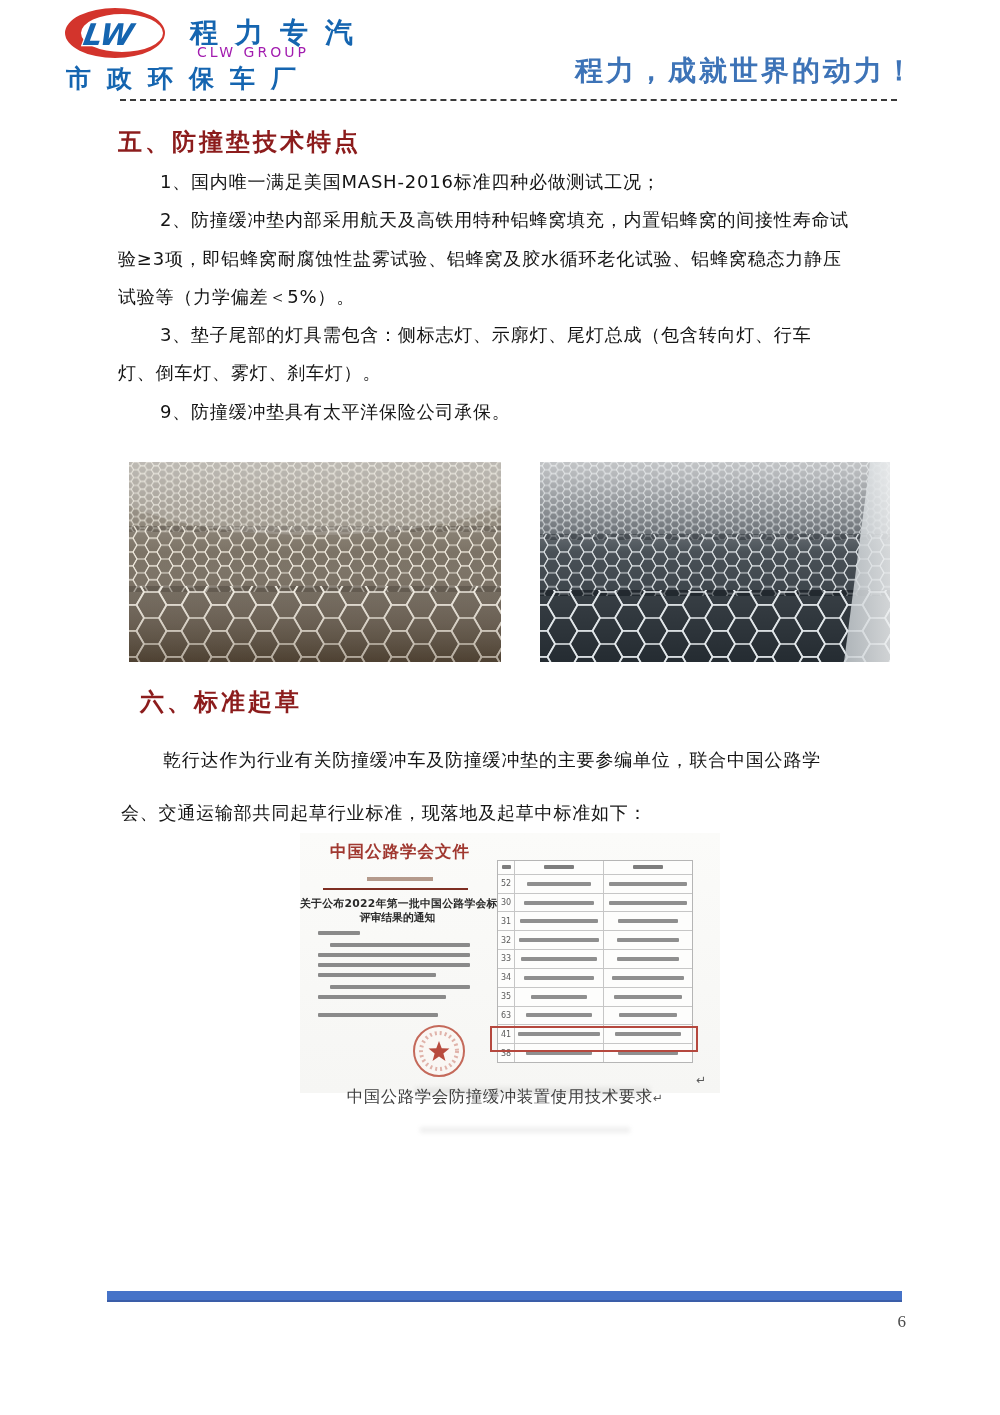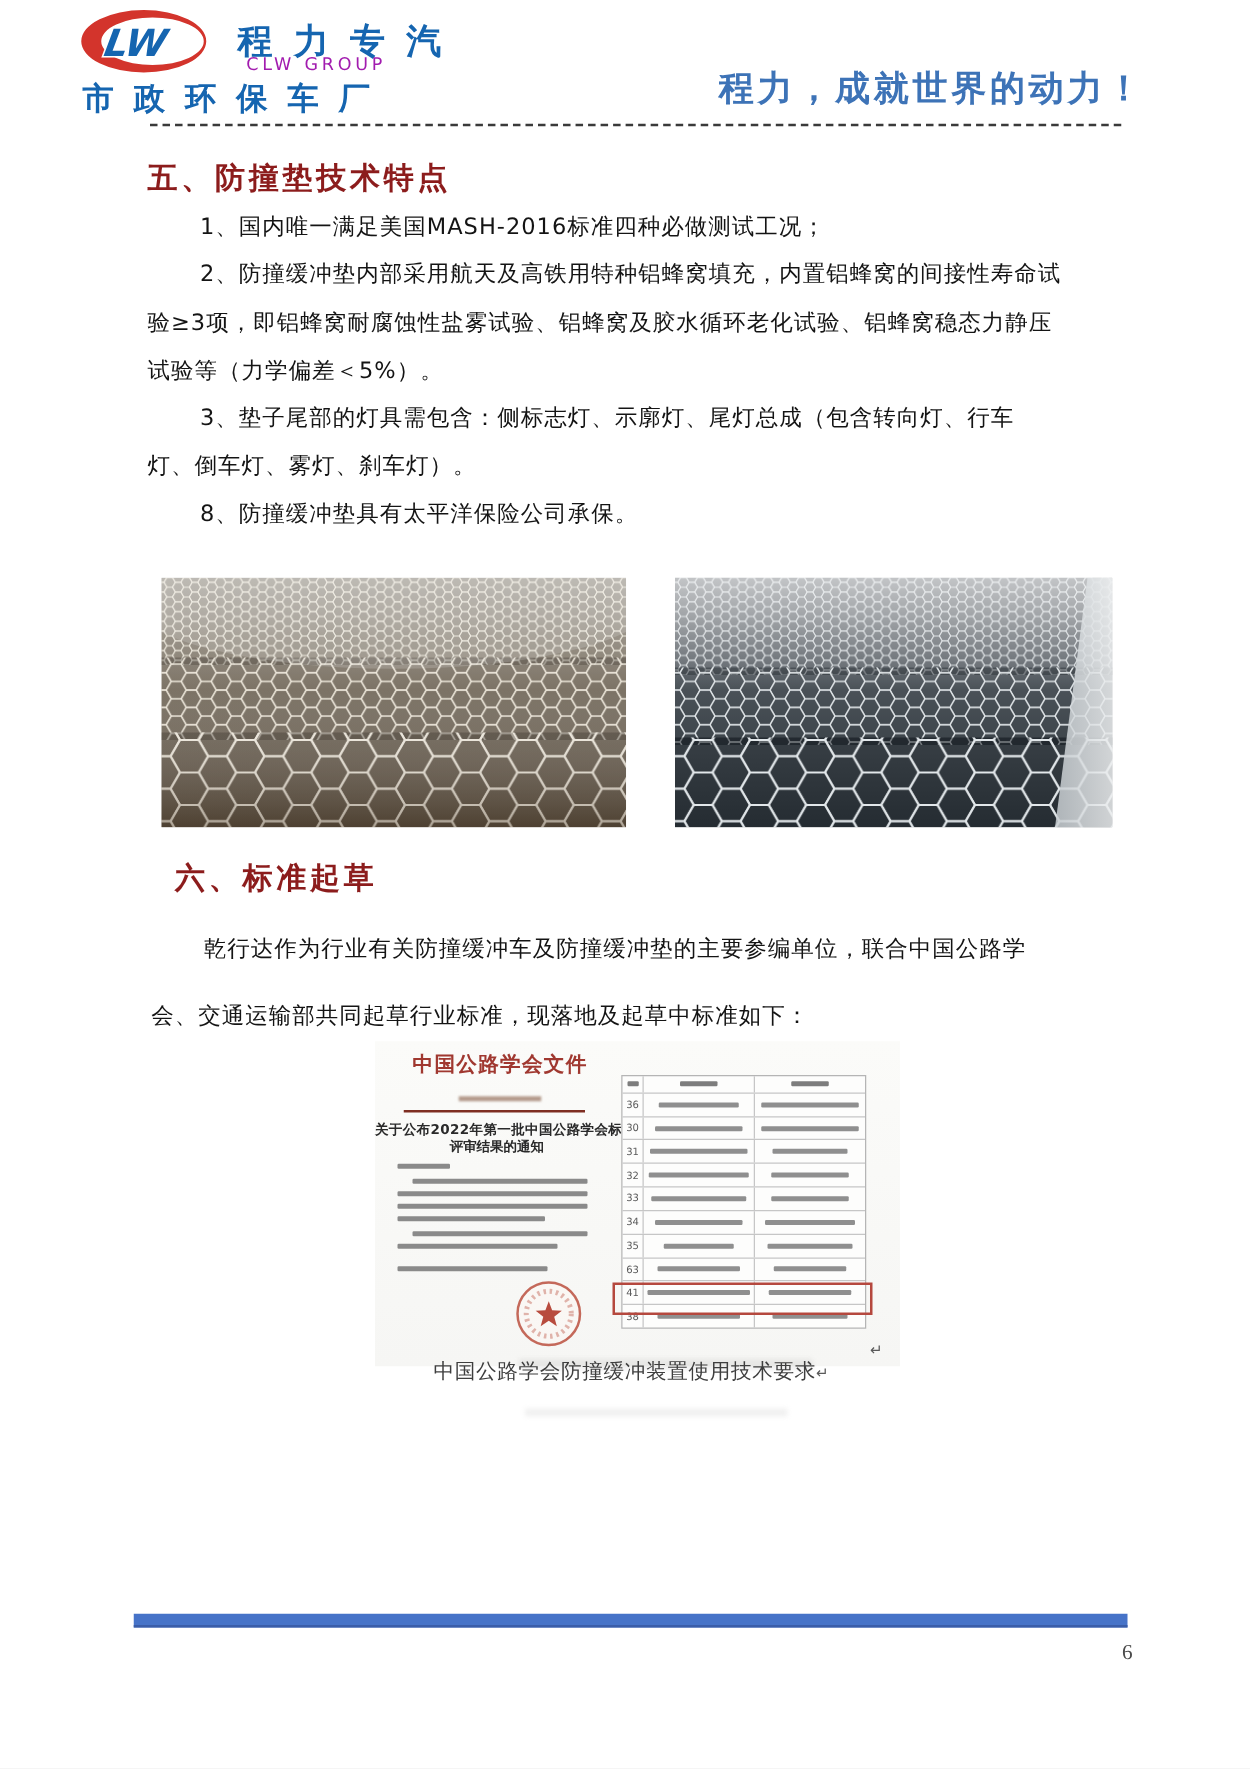--- a/index.html
+++ b/index.html
@@ -89,21 +89,21 @@
   <div class="abs divider"></div>
 
   <div class="abs h-red h5">五、防撞垫技术特点</div>
   <div class="abs body5">
     <div class="bodyline ind">1、国内唯一满足美国MASH-2016标准四种必做测试工况；</div>
     <div class="bodyline ind">2、防撞缓冲垫内部采用航天及高铁用特种铝蜂窝填充，内置铝蜂窝的间接性寿命试</div>
     <div class="bodyline">验≥3项，即铝蜂窝耐腐蚀性盐雾试验、铝蜂窝及胶水循环老化试验、铝蜂窝稳态力静压</div>
     <div class="bodyline">试验等（力学偏差＜5%）。</div>
     <div class="bodyline ind">3、垫子尾部的灯具需包含：侧标志灯、示廓灯、尾灯总成（包含转向灯、行车</div>
     <div class="bodyline">灯、倒车灯、雾灯、刹车灯）。</div>
-    <div class="bodyline ind">8、防撞缓冲垫具有太平洋保险公司承保。</div>
+    <div class="bodyline ind">9、防撞缓冲垫具有太平洋保险公司承保。</div>
   </div>
 
   <div class="abs photo photo1">
     <svg width="372" height="200" viewBox="0 0 372 200" preserveAspectRatio="none">
       <defs>
         <linearGradient id="bgL" x1="0" y1="0" x2="0" y2="1">
           <stop offset="0" stop-color="#c9c5bb"></stop>
             <stop offset="0.4" stop-color="#a79d8d"></stop>
             <stop offset="1" stop-color="#6e6252"></stop>
         </linearGradient>
@@ -239,21 +239,21 @@
             <i class="bar hbar" style="width:9px"></i>
           </span>
         <span class="tc tc-name">
             <i class="bar hbar" style="width:30px"></i>
           </span>
         <span class="tc tc-unit">
             <i class="bar hbar" style="width:30px"></i>
           </span>
       </div>
       <div class="trow">
-        <span class="tc tc-num">36</span>
+        <span class="tc tc-num">52</span>
         <span class="tc tc-name">
             <i class="bar" style="width:64px"></i>
           </span>
         <span class="tc tc-unit">
             <i class="bar" style="width:78px"></i>
           </span>
       </div>
       <div class="trow">
         <span class="tc tc-num">30</span>
         <span class="tc tc-name">

